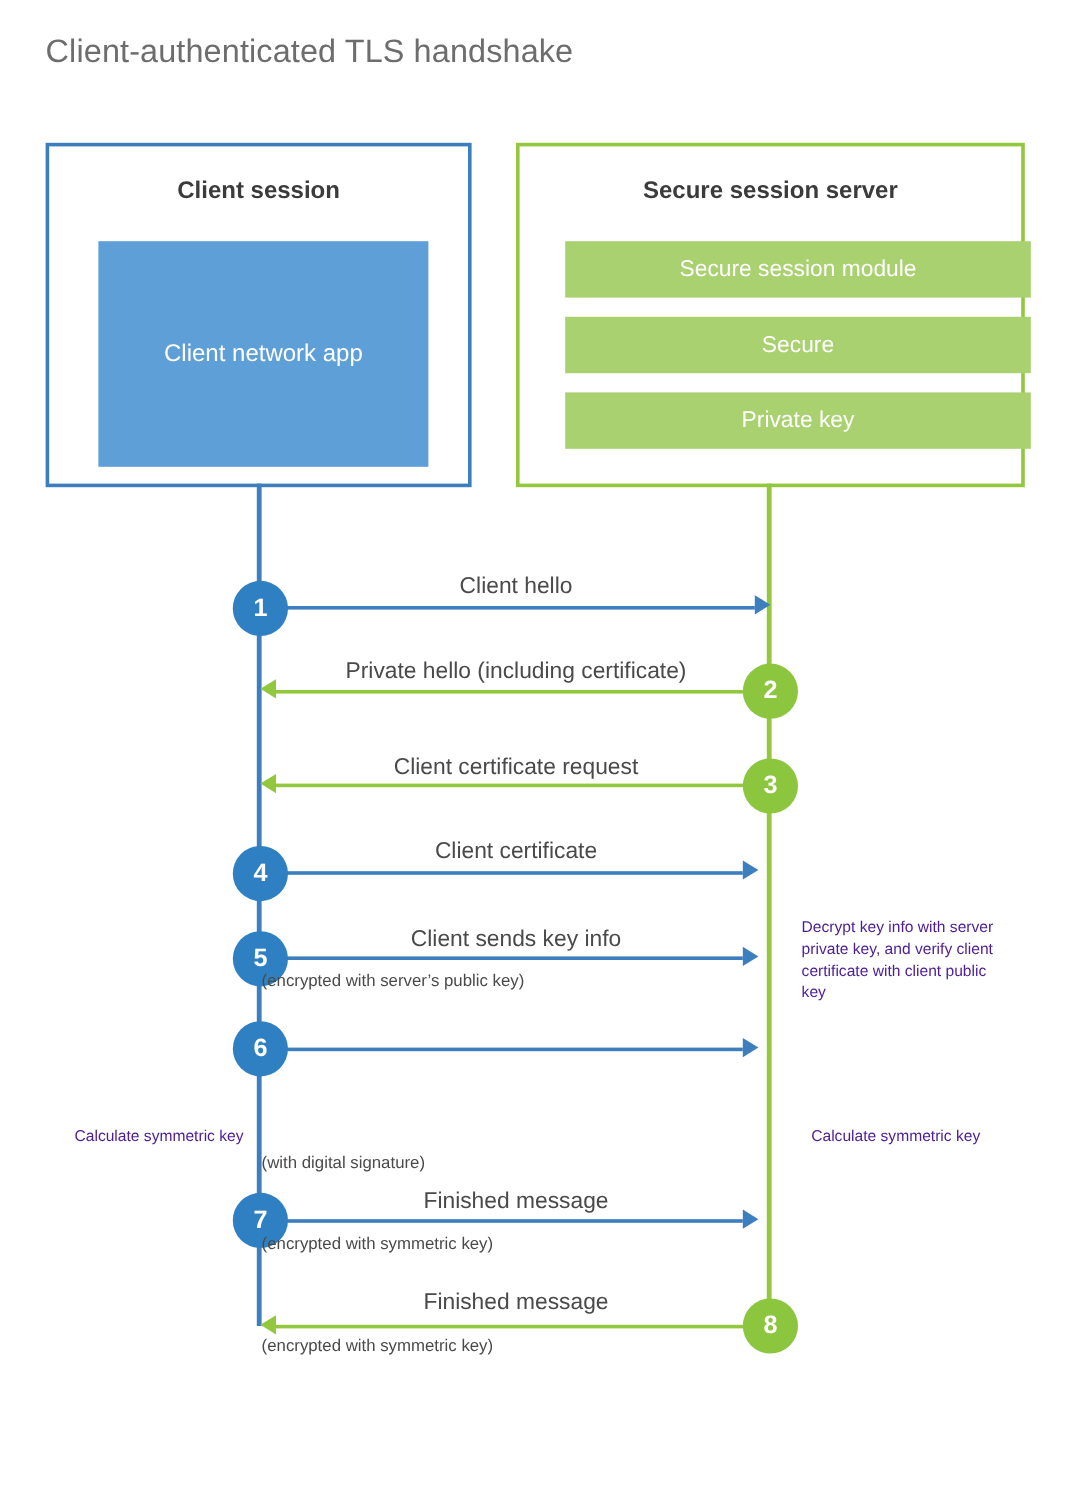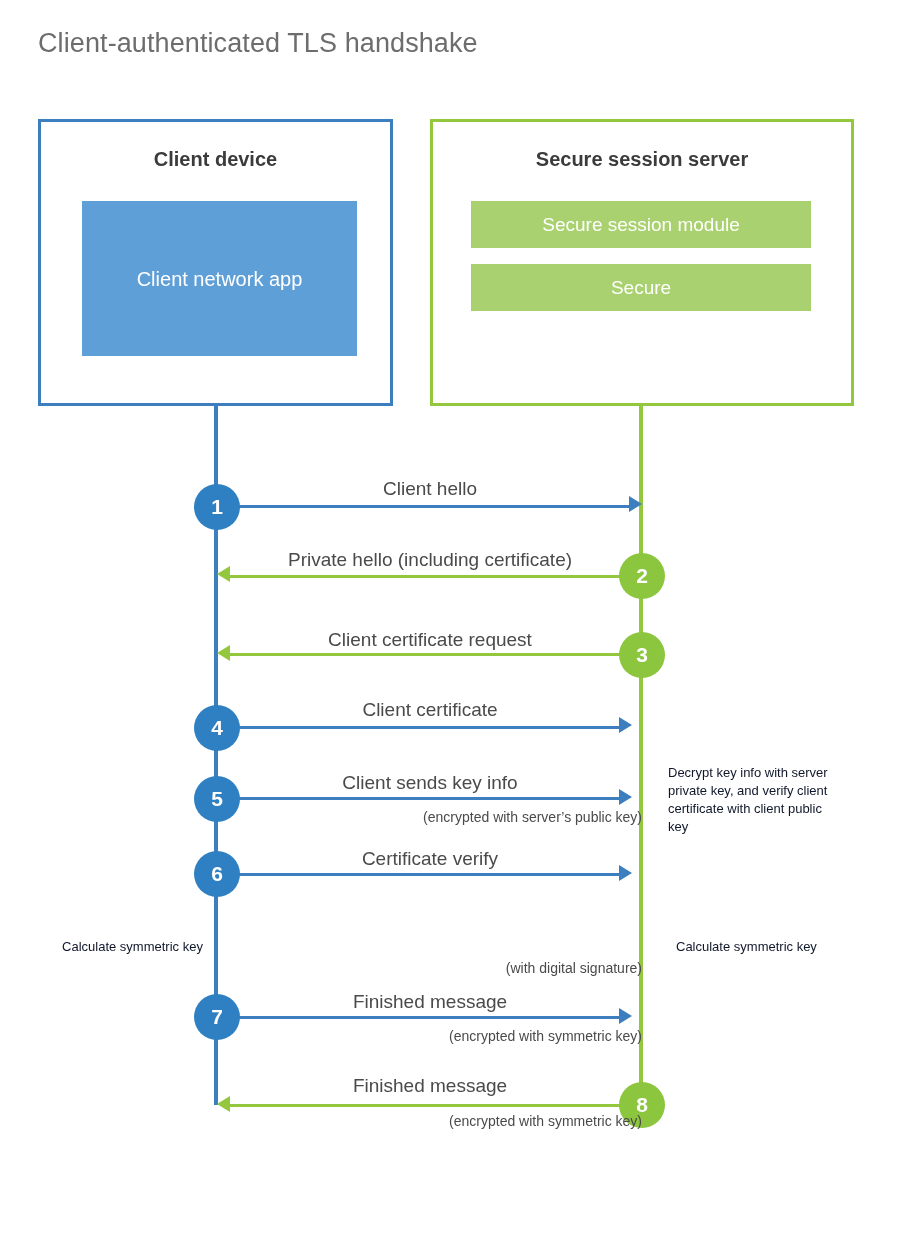--- a/index.html
+++ b/index.html
@@ -61,39 +61,39 @@
     font-weight: bold;
     color: #3b3b3b;
   }
 
   
   #client-app-block {
     position: absolute;
     left: 41px;
     top: 79px;
     width: 275px;
-    height: 155px;
+    height: 188px;
     background: #5f9fd8;
     display: flex;
     align-items: center;
     justify-content: center;
   }
   #client-app-label {
     color: #ffffff;
     font-size: 20px;
     line-height: 28px;
     text-align: center;
     width: 180px;
   }
 
   
   .server-bar {
     position: absolute;
     left: 38px;
-    width: 340px;
+    width: 388px;
     height: 47px;
     background: #a9d170;
     display: flex;
     align-items: center;
     justify-content: center;
   }
   .server-bar-label {
     color: #ffffff;
     font-size: 19px;
   }
@@ -154,32 +154,32 @@
 
   .msg-label {
     position: absolute;
     text-align: center;
     font-size: 19px;
     color: #4a4a4a;
     white-space: nowrap;
   }
   .msg-sublabel {
     position: absolute;
-    text-align: right;
+    text-align: left;
     font-size: 14px;
     color: #4a4a4a;
     white-space: nowrap;
   }
 
   
   .side-note {
     position: absolute;
     font-size: 13px;
     line-height: 18px;
-    color: #0f172a;
+    color: #4c1d95;
   }
   #note-server-decrypt {
     left: 668px;
     top: 764px;
     width: 170px;
   }
   #note-client-symmetric {
     left: 60px;
     top: 938px;
     width: 145px;
@@ -193,33 +193,36 @@
   }
 </style>
 </head>
 <body>
 
 <div id="canvas">
 
   <div id="page-title">Client-authenticated TLS handshake</div>
 
   <div id="client-box" class="participant-box">
-    <div class="box-title">Client device</div>
+    <div class="box-title">Client session</div>
     <div id="client-app-block">
       <span id="client-app-label">Client network app</span>
     </div>
   </div>
 
   <div id="server-box" class="participant-box">
     <div class="box-title">Secure session server</div>
     <div id="server-bar-0" class="server-bar">
       <span class="server-bar-label">Secure session module</span>
     </div>
     <div id="server-bar-1" class="server-bar">
       <span class="server-bar-label">Secure</span>
+    </div>
+    <div id="server-bar-2" class="server-bar">
+      <span class="server-bar-label">Private key</span>
     </div>
   </div>
 
   <div id="client-lifeline" class="lifeline"></div>
   <div id="server-lifeline" class="lifeline"></div>
 
   <div class="msg-label" style="left:218px; top:478px; width:424px;">Client hello</div>
   <div class="msg-line blue" style="left:217px; top:505px; width:412px;"></div>
   <div class="arrowhead right blue" style="left:629px; top:496px;"></div>
   <div class="step-circle blue" style="left:194px; top:484px;">1</div>
@@ -238,21 +241,20 @@
   <div class="msg-line blue" style="left:217px; top:726px; width:402px;"></div>
   <div class="arrowhead right blue" style="left:619px; top:717px;"></div>
   <div class="step-circle blue" style="left:194px; top:705px;">4</div>
 
   <div class="msg-label" style="left:218px; top:772px; width:424px;">Client sends key info</div>
   <div class="msg-line blue" style="left:217px; top:797px; width:402px;"></div>
   <div class="arrowhead right blue" style="left:619px; top:789px;"></div>
   <div class="step-circle blue" style="left:194px; top:776px;">5</div>
   <div class="msg-sublabel" style="left:218px; top:809px; width:424px;">(encrypted with server’s public key)</div>
 
-  <div class="msg-label" style="left:218px; top:848px; width:424px;">Certificate verify</div>
   <div class="msg-line blue" style="left:217px; top:873px; width:402px;"></div>
   <div class="arrowhead right blue" style="left:619px; top:865px;"></div>
   <div class="step-circle blue" style="left:194px; top:851px;">6</div>
   <div class="msg-sublabel" style="left:218px; top:912px; width:424px;margin-top:48px;">(with digital signature)</div>
 
   <div class="msg-label" style="left:218px; top:991px; width:424px;">Finished message</div>
   <div class="msg-line blue" style="left:217px; top:1016px; width:402px;"></div>
   <div class="arrowhead right blue" style="left:619px; top:1008px;"></div>
   <div class="step-circle blue" style="left:194px; top:994px;">7</div>
   <div class="msg-sublabel" style="left:218px; top:1028px; width:424px;">(encrypted with symmetric key)</div>

